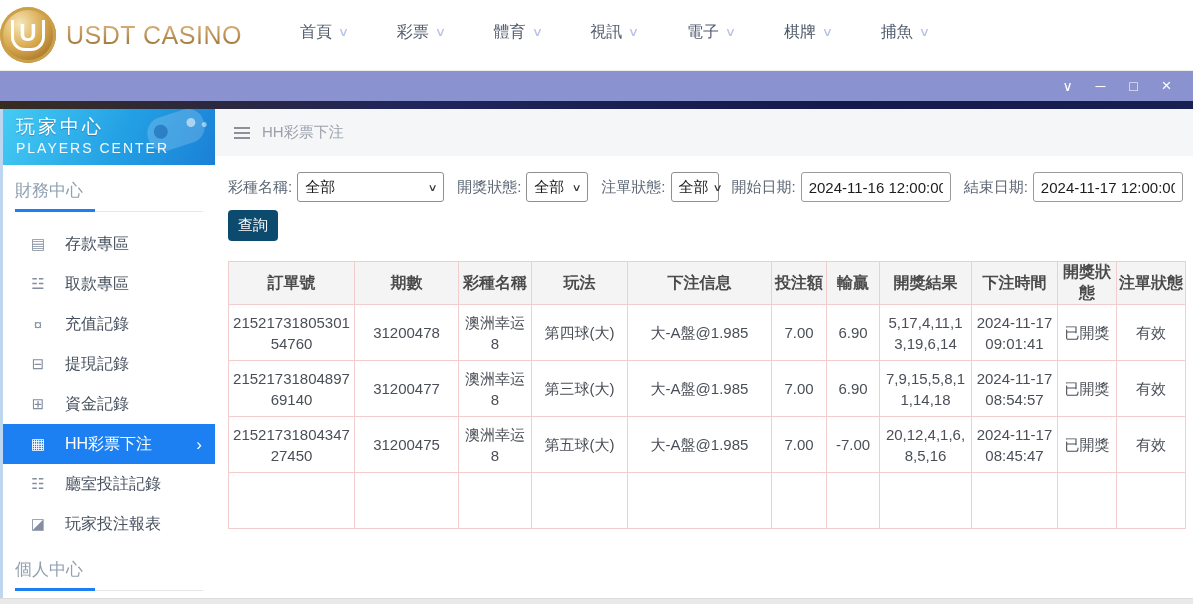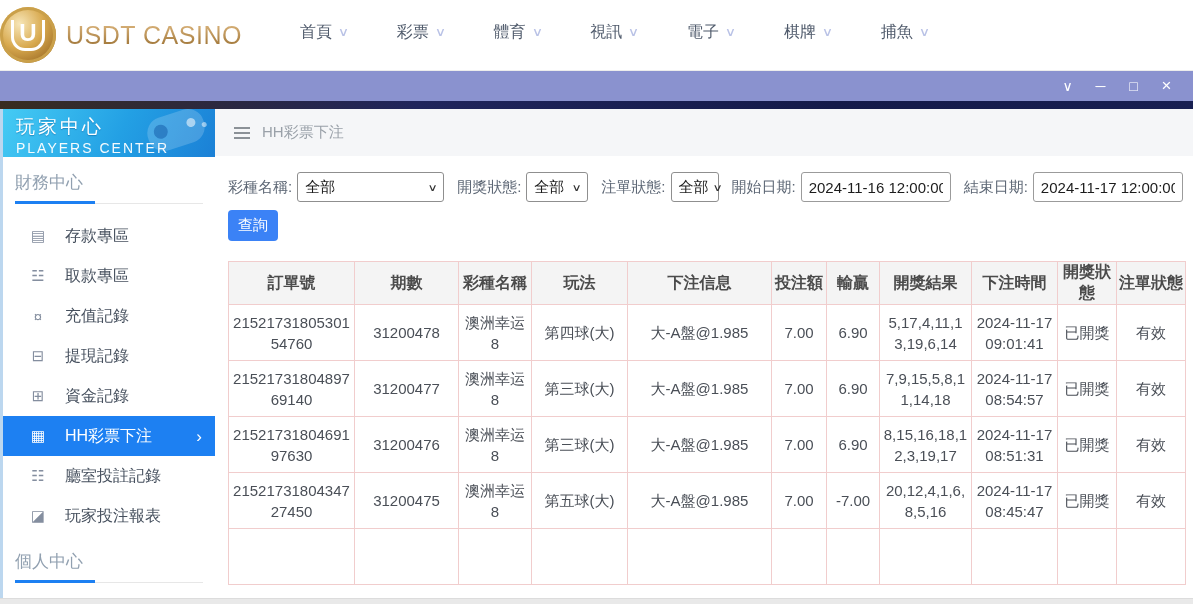--- a/index.html
+++ b/index.html
@@ -21,21 +21,21 @@
   .nav-item .chev{color:#b9c2e6;font-size:12px;transform:scaleX(1.3)}
 
   
   .titlebar{height:30px;background:#8a92cf;display:flex;align-items:center;justify-content:flex-end;padding-right:10px}
   .tb-btn{width:33px;text-align:center;color:#fff;font-size:14px;line-height:30px;cursor:pointer}
   .darkstrip{height:8px;background:linear-gradient(90deg,#382c20 0%,#20255c 35%,#141a49 70%,#181f52 100%)}
 
   
   .main{display:flex;height:495px;border-left:3px solid #bcd7ef}
   .sidebar{width:212px;background:#fff;flex-shrink:0;overflow:hidden}
-  .side-header{height:48px;background:linear-gradient(115deg,#45cbf4 0%,#23a0e4 55%,#1b80d6 100%);
+  .side-header{height:56px;background:linear-gradient(115deg,#45cbf4 0%,#23a0e4 55%,#1b80d6 100%);
                color:#fff;padding:5px 0 12px 13px;position:relative;overflow:hidden}
   .side-header .t{font-size:19px;letter-spacing:3px;text-shadow:0 1px 1px rgba(0,60,120,.35)}
   .side-header .s{font-size:14px;letter-spacing:2px;opacity:.95}
   .pad-deco{position:absolute;right:10px;top:4px;width:58px;height:34px;border-radius:16px;
             background:rgba(255,255,255,.18);transform:rotate(-18deg)}
   .pad-deco::before{content:"";position:absolute;left:7px;top:7px;width:14px;height:14px;border-radius:50%;background:rgba(10,80,160,.45)}
   .pad-deco::after{content:"";position:absolute;right:8px;top:10px;width:9px;height:9px;border-radius:50%;background:rgba(255,255,255,.55);box-shadow:12px 6px 0 -2px rgba(255,255,255,.5)}
 
   .section-title{margin:14px 12px 0 12px;font-size:17px;color:#91a0b0}
   .section-underline{margin:6px 12px 0 12px;height:4px;border-bottom:1px solid #e7e7e7;position:relative}
@@ -57,21 +57,21 @@
 
   .filter-row{display:flex;align-items:flex-start;font-size:15px;color:#5d6775;white-space:nowrap}
   .f-label{margin-right:5px}
   .f-group{display:flex;align-items:center;margin-right:13px}
   .sel{height:30px;border:1px solid #8f8f8f;border-radius:3px;background:#fff;display:inline-flex;
        align-items:center;justify-content:space-between;padding:0 7px;color:#1c1c1c;cursor:pointer}
   .sel .sc{font-size:10px;color:#333;margin-left:5px;transform:scaleX(1.4)}
   .sel-lottery{width:147px}.sel-draw{width:62px}.sel-order{width:48px}
   .dinput{height:30px;width:150px;border:1px solid #9b9b9b;border-radius:3px;padding:0 7px;
           font-size:15px;color:#1c1c1c;font-family:inherit;background:#fff}
-  .query-btn{display:block;margin-top:8px;width:50px;height:31px;background:#3b82f6;color:#fff;border:none;
+  .query-btn{display:block;margin-top:8px;width:50px;height:31px;background:#0c4a6e;color:#fff;border:none;
              border-radius:4px;font-size:15px;cursor:pointer;font-family:inherit}
 
   .bet-table{margin-top:20px;border-collapse:collapse;table-layout:fixed;width:957px}
   .bet-table th,.bet-table td{border:1px solid #f1cdcd;text-align:center;overflow:hidden}
   .bet-table th{height:40px;background:#f4f4f4;font-size:16px;font-weight:bold;color:#4b4b4b;padding:0 2px}
   .bet-table td{height:56px;font-size:15px;color:#4a4f57;padding:2px 3px;word-break:break-all;line-height:1.4}
 
   .bottomstrip{position:absolute;left:0;bottom:0;width:1193px;height:6px;background:#e9e9e9;border-top:1px solid #dcdcdc}
 </style>
 </head>
@@ -269,33 +269,20 @@
               <td>第三球(大)</td>
               <td>大-A盤@1.985</td>
               <td>7.00</td>
               <td>6.90</td>
               <td>7,9,15,5,8,11,14,18</td>
               <td>2024-11-17 08:54:57</td>
               <td>已開獎</td>
               <td>有效</td>
             </tr>
             <tr>
-              <td>2152173180469197630</td>
-              <td>31200476</td>
-              <td>澳洲幸运8</td>
-              <td>第三球(大)</td>
-              <td>大-A盤@1.985</td>
-              <td>7.00</td>
-              <td>6.90</td>
-              <td>8,15,16,18,12,3,19,17</td>
-              <td>2024-11-17 08:51:31</td>
-              <td>已開獎</td>
-              <td>有效</td>
-            </tr>
-            <tr>
               <td>2152173180434727450</td>
               <td>31200475</td>
               <td>澳洲幸运8</td>
               <td>第五球(大)</td>
               <td>大-A盤@1.985</td>
               <td>7.00</td>
               <td>-7.00</td>
               <td>20,12,4,1,6,8,5,16</td>
               <td>2024-11-17 08:45:47</td>
               <td>已開獎</td>

